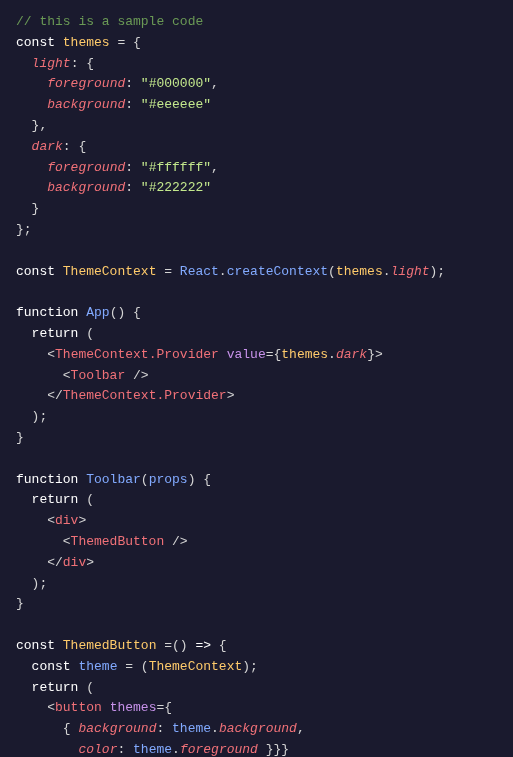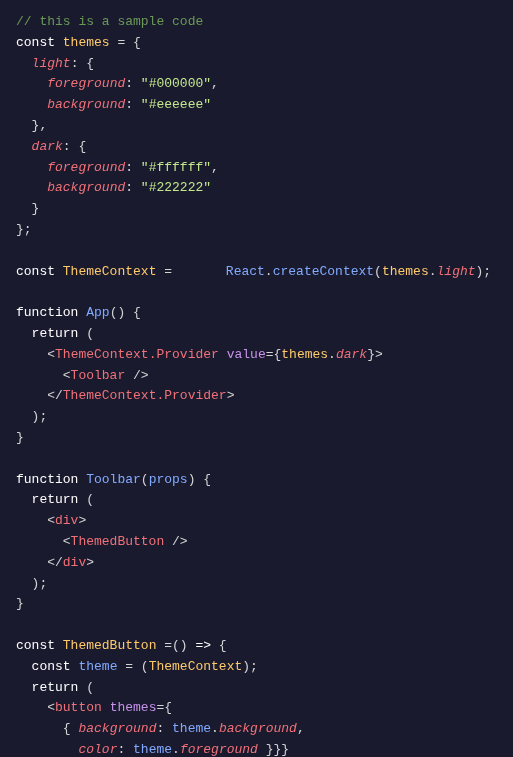--- a/index.html
+++ b/index.html
@@ -35,21 +35,21 @@
     .c-comment { color: #6a9955; }
     .c-keyword { color: #ffffff; }
     .c-var { color: #82aaff; }
     .c-string { color: #c3e88d; }
     .c-property { color: #f07178; font-style: italic; }
     .c-func { color: #82aaff; }
     .c-white { color: #d4d4d4; }
     .c-const { color: #ffcb6b; }
     .c-jsx-tag { color: #f07178; }
     .c-jsx-attr { color: #c792ea; }
-    .c-react { color: #82aaff; margin-left: 46px; }
+    .c-react { color: #82aaff; }
     .c-method { color: #82aaff; }
   </style>
 </head>
 <body>
 
 <div class="code-container">
 
   <div class="line">
     <span class="c-comment">// this is a sample code</span>
   </div>

